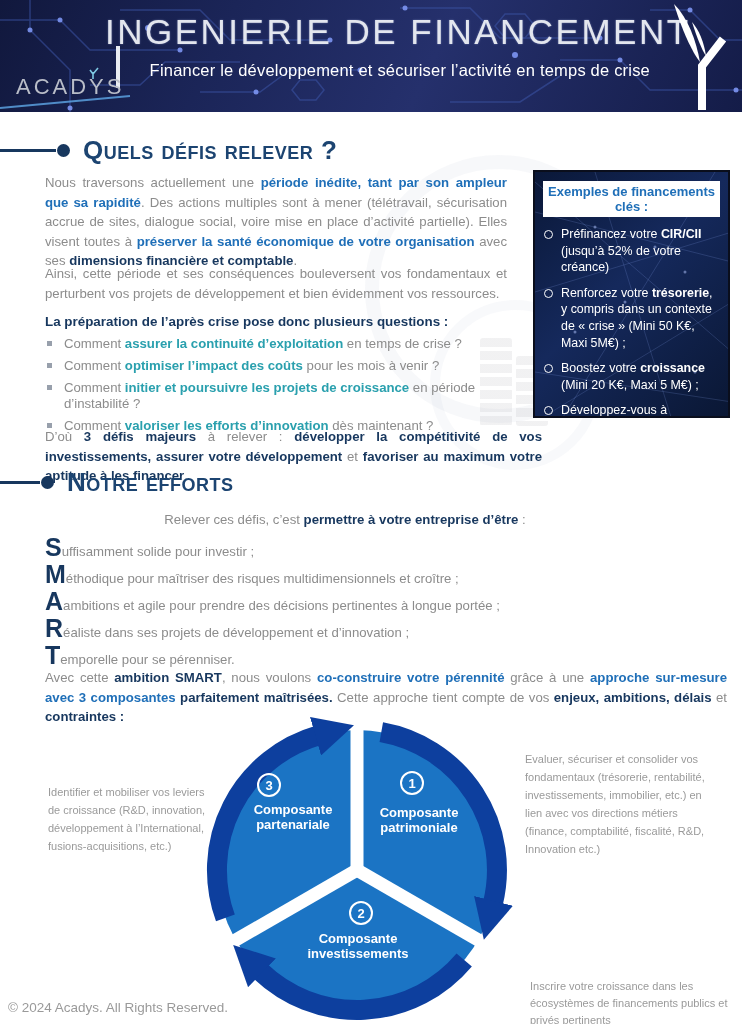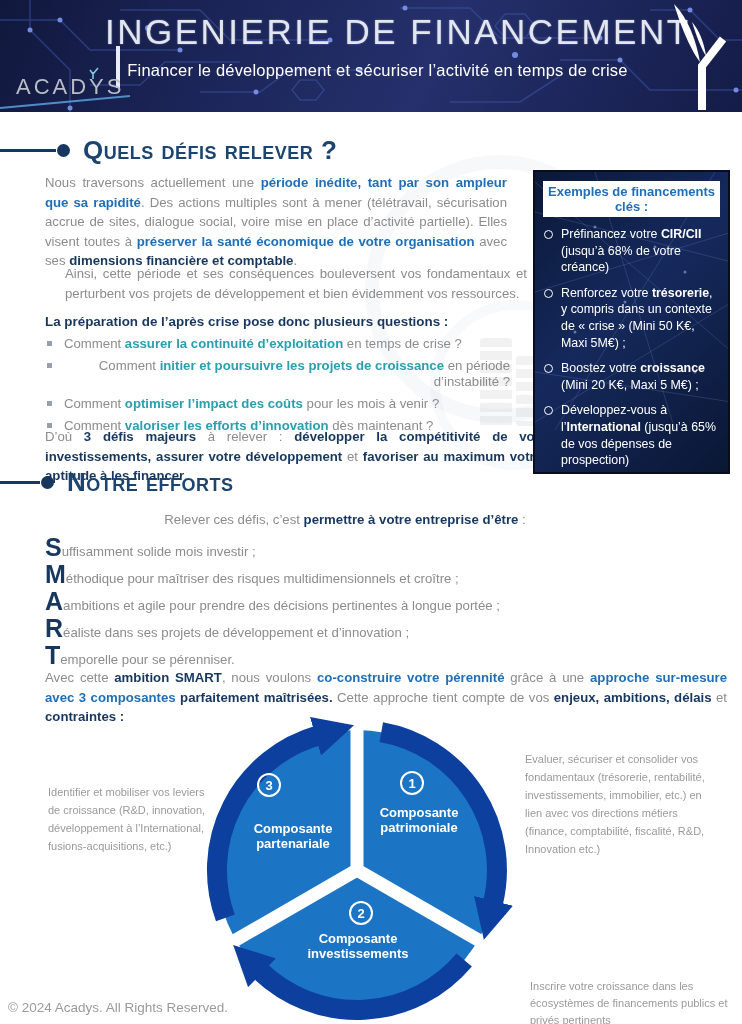--- a/index.html
+++ b/index.html
@@ -6,21 +6,21 @@
   .page{position:relative;width:742px;height:1024px;margin:0 auto;background:#ffffff;
         font-family:"Liberation Sans",sans-serif;overflow:hidden;}
 
   
   .header{position:absolute;left:0;top:0;width:742px;height:112px;
           background:linear-gradient(115deg,#11183d 0%,#1b2558 30%,#25306c 58%,#141c48 100%);}
   .circuit{position:absolute;inset:0;pointer-events:none;}
   .hdr-title{position:absolute;top:12px;left:105px;width:545px;text-align:center;
              color:#e3e6ee;font-size:35px;letter-spacing:2.5px;font-weight:400;
              text-shadow:0 0 2px rgba(200,210,255,.45);white-space:nowrap;}
-  .hdr-sub{position:absolute;top:61px;left:105px;width:545px;text-align:center;
+  .hdr-sub{position:absolute;top:61px;left:105px;width:545px;text-align:right;
            color:#ffffff;font-size:16.5px;letter-spacing:.2px;white-space:nowrap;}
   .hdr-bar{position:absolute;left:116px;top:46px;width:4px;height:42px;background:#e9ecf2;}
   .acadys{position:absolute;left:16px;top:74px;color:#b9bdc8;font-size:22px;
           letter-spacing:3px;font-weight:400;}
   .acadys-sprout{position:absolute;left:86px;top:66px;}
   .ylogo{position:absolute;right:10px;top:4px;}
 
   
   .sec-head{position:absolute;left:0;display:flex;align-items:center;height:32px;}
   .lead-line{height:3px;background:#17375e;}
@@ -32,25 +32,25 @@
   
   .para{position:absolute;font-size:13.2px;line-height:19.5px;text-align:justify;color:#8c8c8c;}
   .run-g{color:#8c8c8c}
   .run-b{color:#1f6fb8;font-weight:bold}
   .run-n{color:#17375e;font-weight:bold}
   .run-t{color:#2aa0ae;font-weight:bold}
   .run-w{color:#ffffff}
   .run-wb{color:#ffffff;font-weight:bold}
   .q-intro{position:absolute;font-size:13.4px;font-weight:bold;color:#17375e;}
   .q-list{position:absolute;}
-  .q-row{display:flex;margin-bottom:6px;font-size:13.2px;line-height:16px;text-align:right;}
+  .q-row{display:flex;margin-bottom:6px;font-size:13.2px;line-height:16px;}
   .sq-bullet{flex:none;width:5px;height:5px;background:#98a0ac;margin:5px 12px 0 2px;}
 
   
-  .sidebox{position:absolute;left:533px;top:170px;width:197px;height:304px;box-sizing:border-box;
+  .sidebox{position:absolute;left:533px;top:170px;width:197px;height:248px;box-sizing:border-box;
            border:2px solid #0a0e1c;
            background:linear-gradient(135deg,#0a1838 0%,#15295c 45%,#0a1734 100%);overflow:hidden;}
   .sidebox-net{position:absolute;inset:0;pointer-events:none;}
   .sidebox-title{position:relative;margin:9px 8px 9px;background:#ffffff;text-align:center;
                  color:#1f6fb8;font-weight:bold;font-size:13px;padding:3px 0;}
   .side-item{position:relative;display:flex;padding:0 9px;margin-bottom:9px;
              font-size:12.4px;line-height:16.6px;}
   .o-bullet{flex:none;width:7px;height:7px;border:1.5px solid #fff;border-radius:50%;
             margin:4px 8px 0 0;}
 
@@ -141,36 +141,36 @@
   <div class="ghost-coins co2"></div>
 
   <div class="sec-head" style="top:134px;text-align:right;">
     <span class="lead-line lead-line-1"></span>
     <span class="lead-dot"></span>
     <span class="sec-title">Quels défis relever ?</span>
   </div>
 
   <div class="para" style="left:45px;top:173px;width:462px;"><span class="run-g">Nous traversons actuellement une </span><span class="run-b">période inédite, tant par son ampleur que sa rapidité</span><span class="run-g">. Des actions multiples sont à mener (télétravail, sécurisation accrue de sites, dialogue social, voire mise en place d’activité partielle). Elles visent toutes à </span><span class="run-b">préserver la santé économique de votre organisation</span><span class="run-g"> avec ses </span><span class="run-n">dimensions financière et comptable</span><span class="run-g">.</span></div>
 
-  <div class="para" style="left:45px;top:264px;width:462px;margin-left:20px;"><span class="run-g">Ainsi, cette période et ses conséquences bouleversent vos fondamentaux et perturbent vos projets de développement et bien évidemment vos ressources.</span></div>
+  <div class="para" style="left:45px;top:264px;width:462px;"><span class="run-g">Ainsi, cette période et ses conséquences bouleversent vos fondamentaux et perturbent vos projets de développement et bien évidemment vos ressources.</span></div>
 
   <div class="q-intro" style="left:45px;top:314px;">La préparation de l’après crise pose donc plusieurs questions :</div>
 
   <div class="q-list" style="left:45px;top:336px;width:465px;">
     <div class="q-row">
       <span class="sq-bullet"></span>
       <span><span class="run-g">Comment </span><span class="run-t">assurer la continuité d’exploitation</span><span class="run-g"> en temps de crise ?</span></span>
     </div>
     <div class="q-row">
       <span class="sq-bullet"></span>
+      <span><span class="run-g">Comment </span><span class="run-t">optimiser l’impact des coûts</span><span class="run-g"> pour les mois à venir ?</span></span>
+    </div>
+    <div class="q-row">
+      <span class="sq-bullet"></span>
       <span><span class="run-g">Comment </span><span class="run-t">initier et poursuivre les projets de croissance</span><span class="run-g"> en période d’instabilité ?</span></span>
-    </div>
-    <div class="q-row">
-      <span class="sq-bullet"></span>
-      <span><span class="run-g">Comment </span><span class="run-t">optimiser l’impact des coûts</span><span class="run-g"> pour les mois à venir ?</span></span>
     </div>
     <div class="q-row">
       <span class="sq-bullet"></span>
       <span><span class="run-g">Comment </span><span class="run-t">valoriser les efforts d’innovation</span><span class="run-g"> dès maintenant ?</span></span>
     </div>
   </div>
 
   <div class="para" style="left:45px;top:427px;width:497px;"><span class="run-g">D’où </span><span class="run-n">3 défis majeurs</span><span class="run-g"> à relever : </span><span class="run-n">développer la compétitivité de vos investissements, assurer votre développement</span><span class="run-g"> et </span><span class="run-n">favoriser au maximum votre aptitude à les financer</span><span class="run-g">.</span></div>
 
   <div class="sidebox">
@@ -189,21 +189,21 @@
           <circle cx="120" cy="75" r="1.5"></circle>
         <circle cx="90" cy="130" r="1.5"></circle>
           <circle cx="150" cy="100" r="1.5"></circle>
         <circle cx="40" cy="160" r="1.5"></circle>
           <circle cx="160" cy="200" r="1.5"></circle>
       </g>
     </svg>
     <div class="sidebox-title">Exemples de financements clés :</div>
     <div class="side-item">
       <span class="o-bullet"></span>
-      <span><span class="run-w">Préfinancez votre </span><span class="run-wb">CIR/CII</span><span class="run-w"> (jusqu’à 68% de votre créance)</span></span>
+      <span><span class="run-w">Préfinancez votre </span><span class="run-wb">CIR/CII</span><span class="run-w"> (jusqu’à 52% de votre créance)</span></span>
     </div>
     <div class="side-item">
       <span class="o-bullet"></span>
       <span><span class="run-w">Renforcez votre </span><span class="run-wb">trésorerie</span><span class="run-w">, y compris dans un contexte de « crise » (Mini 50 K€, Maxi 5M€) ;</span></span>
     </div>
     <div class="side-item">
       <span class="o-bullet"></span>
       <span><span class="run-w">Boostez votre </span><span class="run-wb">croissance</span><span class="run-w"> (Mini 20 K€, Maxi 5 M€) ;</span></span>
     </div>
     <div class="side-item">
@@ -216,21 +216,21 @@
     <span class="lead-line lead-line-2"></span>
     <span class="lead-dot"></span>
     <span class="sec-title">Notre efforts</span>
   </div>
 
   <div class="para" style="left:45px;top:510px;width:600px;text-align:center;"><span class="run-g">Relever ces défis, c’est </span><span class="run-n">permettre à votre entreprise d’être</span><span class="run-g"> :</span></div>
 
   <div class="smart-block">
     <div class="smart-row">
       <span class="smart-letter">S</span>
-      <span class="smart-text">uffisamment solide mois investir ;</span>
+      <span class="smart-text">uffisamment solide pour investir ;</span>
     </div>
     <div class="smart-row">
       <span class="smart-letter">M</span>
       <span class="smart-text">éthodique pour maîtriser des risques multidimensionnels et croître ;</span>
     </div>
     <div class="smart-row">
       <span class="smart-letter">A</span>
       <span class="smart-text">ambitions et agile pour prendre des décisions pertinentes à longue portée ;</span>
     </div>
     <div class="smart-row">
@@ -268,21 +268,21 @@
       </g>
     </svg>
 
     <div class="dg-num" style="left:215px;top:71px;">1</div>
     <div class="dg-label" style="left:222px;top:108px;width:110px;">Composante patrimoniale</div>
 
     <div class="dg-num" style="left:164px;top:201px;">2</div>
     <div class="dg-label" style="left:161px;top:234px;width:140px;">Composante investissements</div>
 
     <div class="dg-num" style="left:72px;top:73px;">3</div>
-    <div class="dg-label" style="left:96px;top:124px;width:110px;">Composante partenariale</div>
+    <div class="dg-label" style="left:96px;top:105px;width:110px;">Composante partenariale</div>
   </div>
 
   <div class="note" style="left:48px;top:783px;width:162px;">Identifier et mobiliser vos leviers de croissance (R&amp;D, innovation, développement à l’International, fusions-acquisitions, etc.)</div>
   <div class="note" style="left:525px;top:750px;width:190px;">Evaluer, sécuriser et consolider vos fondamentaux (trésorerie, rentabilité, investissements, immobilier, etc.) en lien avec vos directions métiers (finance, comptabilité, fiscalité, R&amp;D, Innovation etc.)</div>
   <div class="note" style="left:530px;top:978px;width:228px;line-height:17px;">Inscrire votre croissance dans les écosystèmes de financements publics et privés pertinents</div>
 
   <div class="footer">© 2024 Acadys. All Rights Reserved.</div>
 </div>
 
 </body></html>

